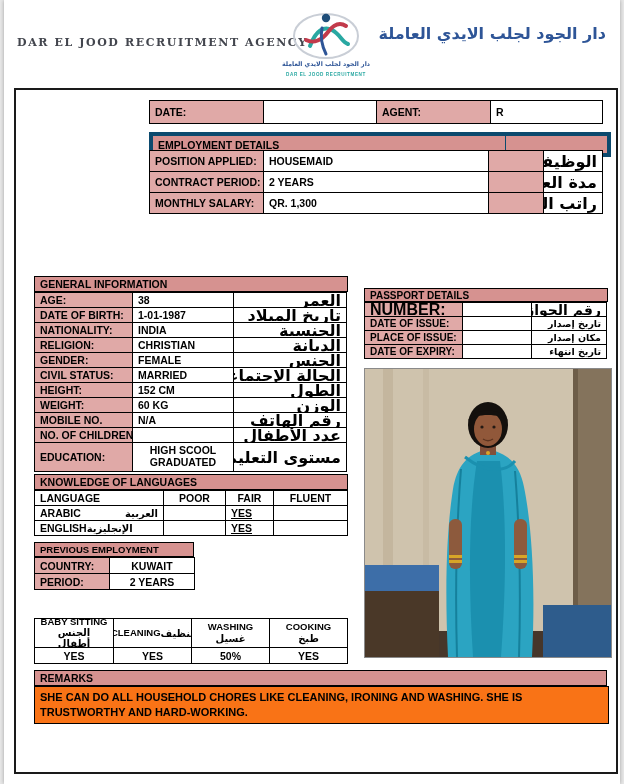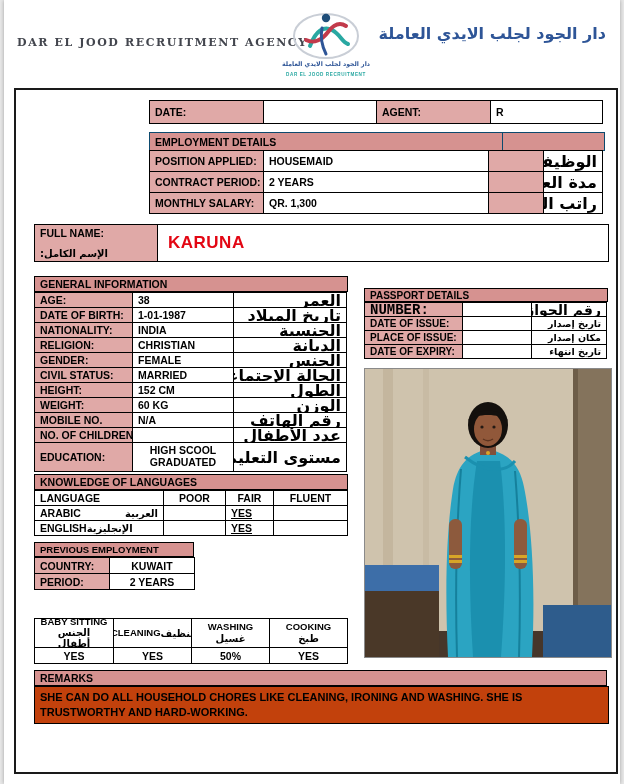--- a/index.html
+++ b/index.html
@@ -31,38 +31,38 @@
     background:#fff;display:flex;align-items:center;
     font-size:10.5px;font-weight:bold;padding:1px 5px;
     overflow:hidden;white-space:nowrap;
   }
   .pink{background:var(--c-cell,#e0a9a7);}
   .bar{
     background:var(--c-bar,#d69290);border:1px solid #000;
     font-size:10.5px;font-weight:bold;display:flex;align-items:center;
     padding:0 5px;box-sizing:border-box;
   }
-  .bar2{display:grid;grid-template-columns:352px 1fr;gap:1px;background:#0c4a6e;border:1px solid #0c4a6e;}
+  .bar2{display:grid;grid-template-columns:352px 1fr;gap:1px;background:#0c4a6e;border:4px solid #0c4a6e;}
   .bar2 > div{background:var(--c-bar,#d69290);display:flex;align-items:center;
     font-size:10.5px;font-weight:bold;padding:0 5px;}
   .ar{font-family:"DejaVu Sans",sans-serif;direction:rtl;justify-content:flex-start;font-size:16px;}
   .ar-right{justify-content:flex-start;} 
   .center{justify-content:center;text-align:center;}
   .underline{text-decoration:underline;}
   .wrap{white-space:normal;line-height:1.1;}
   
   .fullname-grid{display:grid;grid-template-columns:122px 1fr;gap:1px;background:#000;border:1px solid #000;height:36px;}
   .fullname-label{background:var(--c-cell,#e0a9a7);display:flex;flex-direction:column;justify-content:space-between;padding:2px 5px;}
   .fullname-label .en{font-size:10.5px;font-weight:bold;}
   .fullname-label .arr{font-size:10px;font-weight:bold;font-family:"DejaVu Sans",sans-serif;direction:rtl;text-align:left;}
   .fullname-value{background:#fff;display:flex;align-items:center;padding-left:10px;
     font-size:17px;font-weight:bold;letter-spacing:.5px;color:var(--c-name_red,#e30613);}
   
   .remarks-text{
-    border:1px solid #000;background:#c2410c;padding:3px 5px;
+    border:1px solid #000;background:#f97316;padding:3px 5px;
     font-size:11px;font-weight:bold;line-height:1.35;white-space:normal;
   }
   .photo-frame{border:1px solid #8a8a8a;background:#cfc3ad;}
   .photo-frame svg{display:block;}
 </style>
 </head>
 <body>
 
 <div class="page">
 
@@ -106,27 +106,20 @@
       <div class="cell">2 YEARS</div>
       <div class="cell pink"></div>
       <div class="cell ar ar-right">مدة العقد:</div>
 
       <div class="cell pink">MONTHLY SALARY:</div>
       <div class="cell">QR. 1,300</div>
       <div class="cell pink"></div>
       <div class="cell ar ar-right">راتب الشهري:</div>
     </div>
 
-    <div class="abs fullname-grid" style="left:18px;top:134px;width:573px;">
-      <div class="fullname-label">
-        <span class="en">FULL NAME:</span>
-        <span class="arr">الإسم الكامل:</span>
-      </div>
-      <div class="fullname-value">KARUNA</div>
-    </div>
 
     <div class="abs bar" style="left:18px;top:186px;width:314px;height:16px;">GENERAL INFORMATION</div>
     <div class="abs grid" style="left:18px;top:202px;grid-template-columns:97px 100px 112px;grid-template-rows:repeat(10,14px) 28px;">
       <div class="cell pink">AGE:</div>
       <div class="cell">38</div>
       <div class="cell ar ar-right">العمر</div>
 
       <div class="cell pink">DATE OF BIRTH:</div>
       <div class="cell">1-01-1987</div>
       <div class="cell ar ar-right">تاريخ الميلاد</div>
@@ -163,21 +156,21 @@
       <div class="cell"></div>
       <div class="cell ar ar-right">عدد الأطفال</div>
 
       <div class="cell pink">EDUCATION:</div>
       <div class="cell center wrap">HIGH SCOOL GRADUATED</div>
       <div class="cell ar ar-right">مستوى التعليمي</div>
     </div>
 
     <div class="abs bar" style="left:348px;top:198px;width:244px;height:14px;font-size:10px;">PASSPORT DETAILS</div>
     <div class="abs grid" style="left:348px;top:212px;grid-template-columns:97px 68px 74px;grid-auto-rows:13px;">
-      <div class="cell pink" style="font-size:14px;font-family:Liberation Mono, monospace;">NUMBER:</div>
+      <div class="cell pink" style="font-size:16px;">NUMBER:</div>
       <div class="cell"></div>
       <div class="cell ar ar-right" style="font-size:14px;">رقم الجواز</div>
 
       <div class="cell pink" style="font-size:10px;">DATE OF ISSUE:</div>
       <div class="cell"></div>
       <div class="cell ar ar-right" style="font-size:9.5px;">تاريخ إصدار</div>
 
       <div class="cell pink" style="font-size:10px;">PLACE OF ISSUE:</div>
       <div class="cell"></div>
       <div class="cell ar ar-right" style="font-size:9.5px;">مكان إصدار</div>

